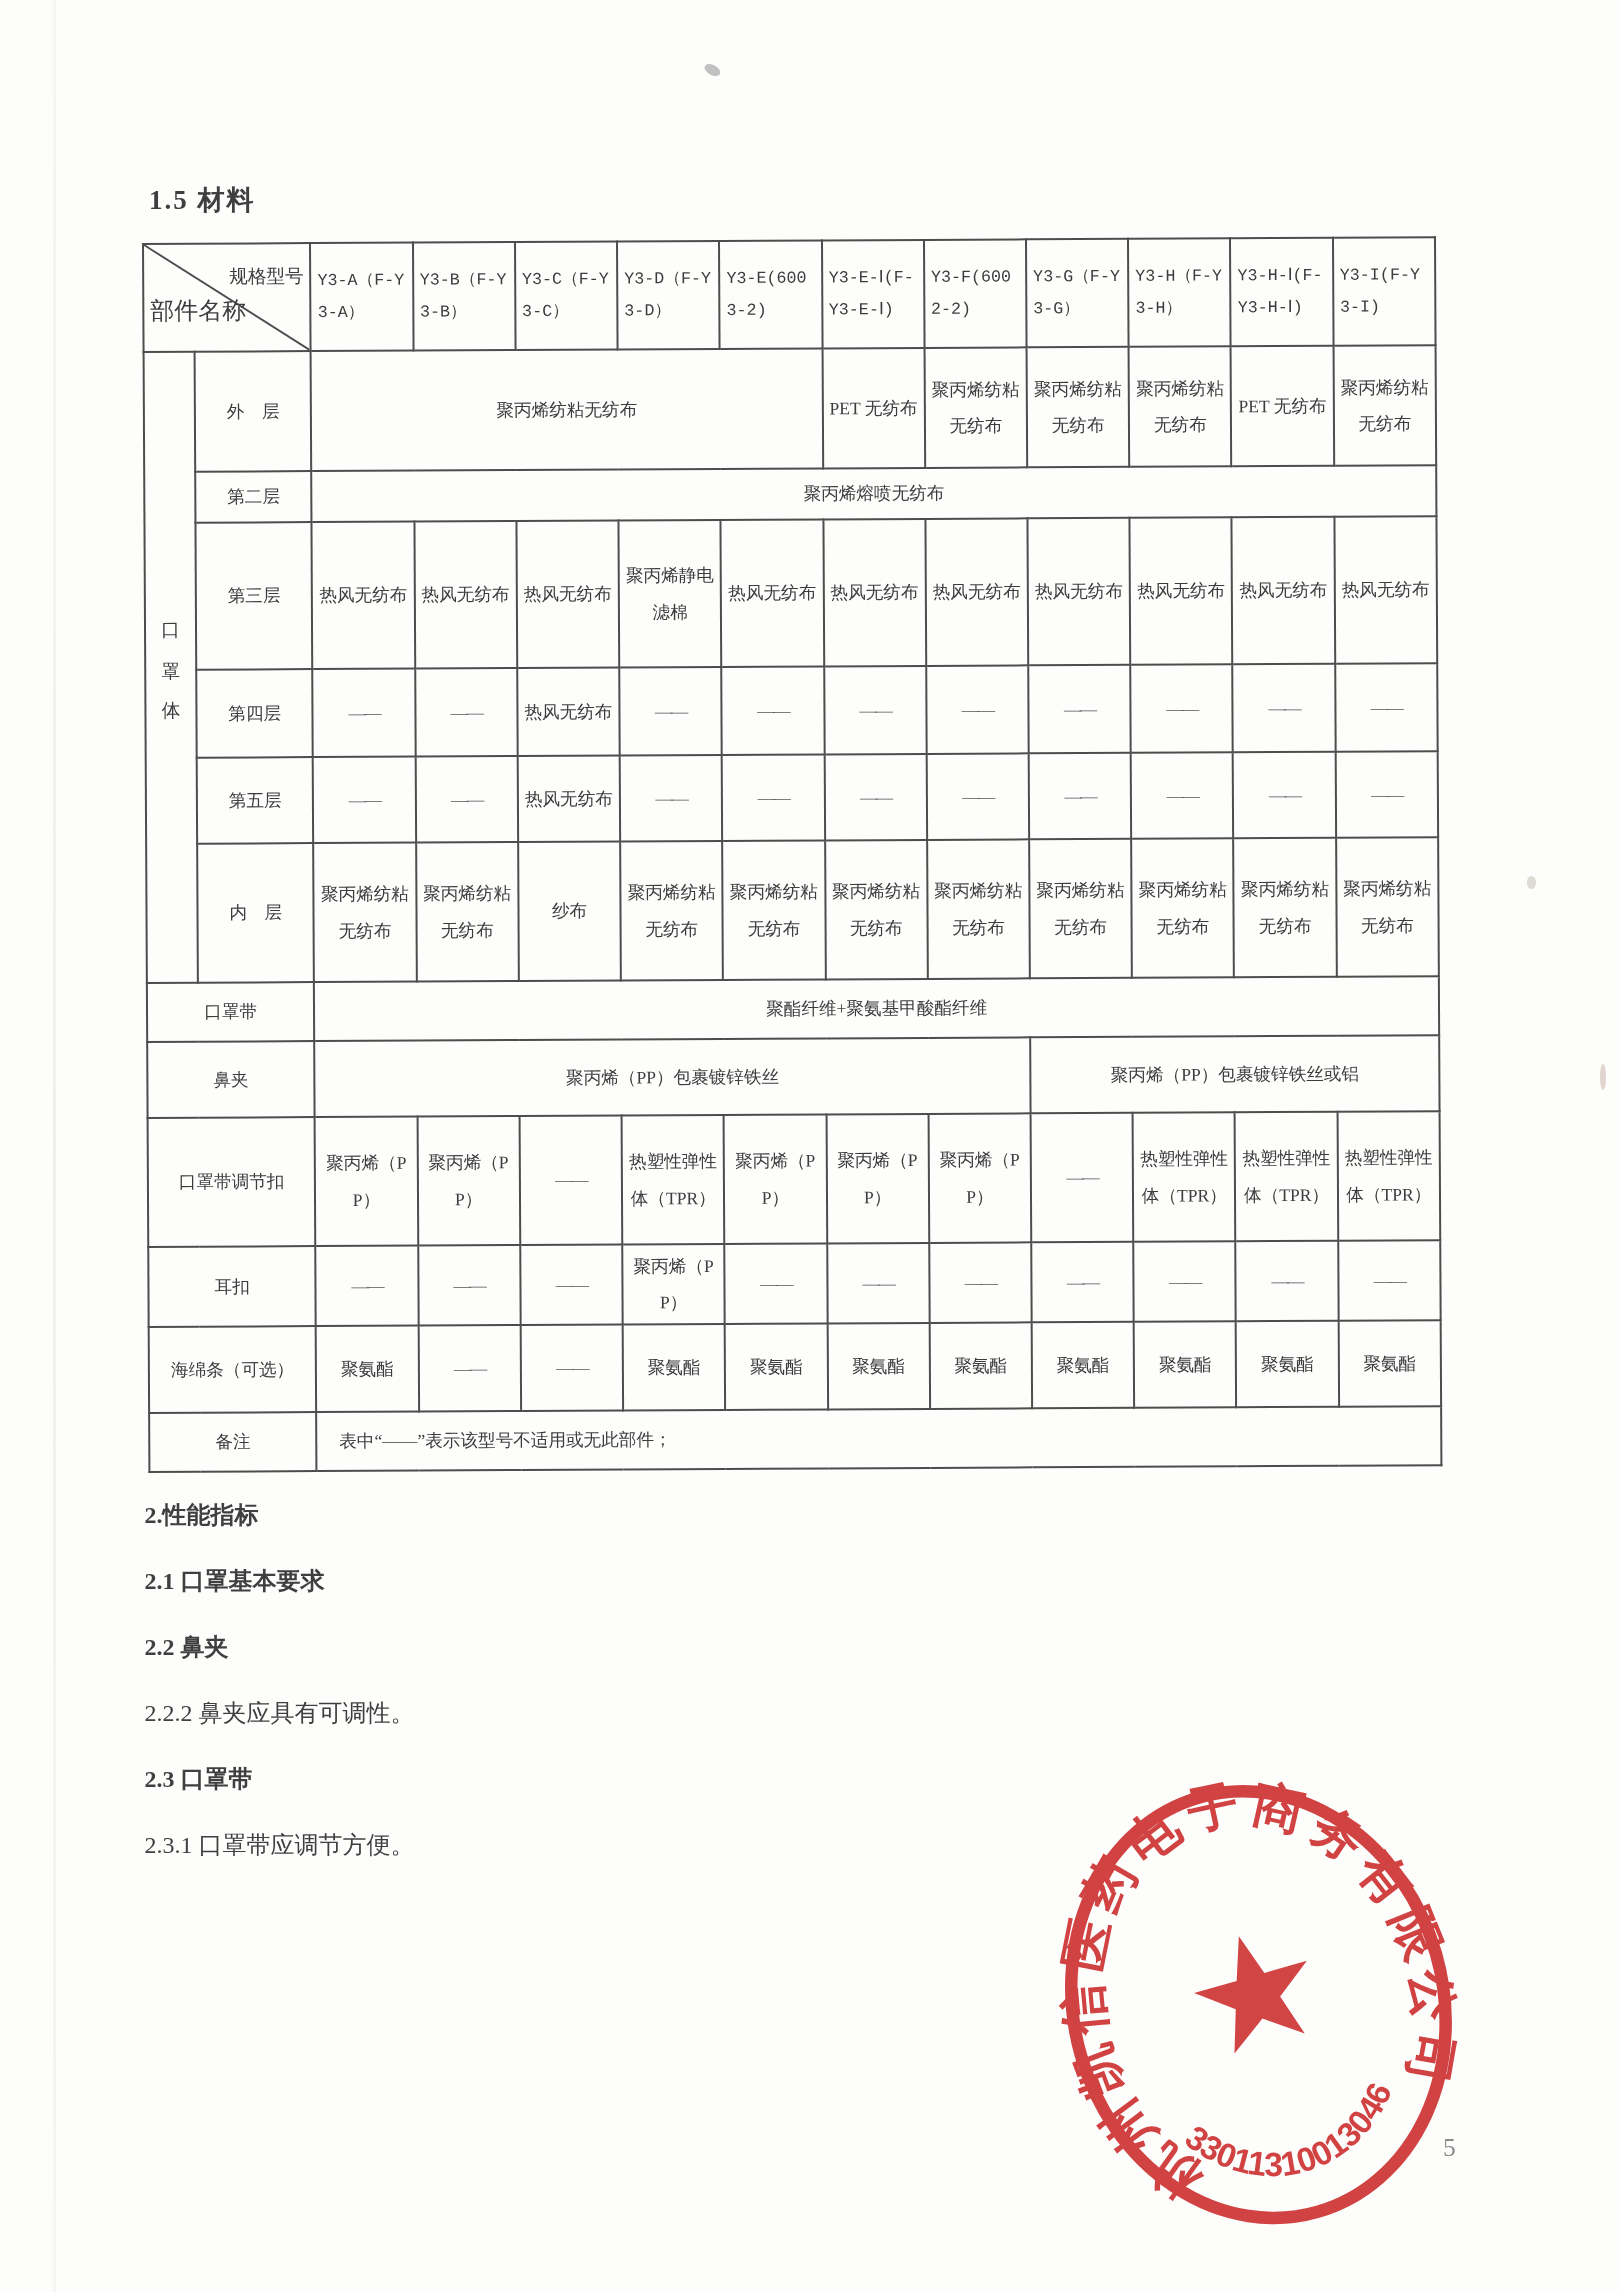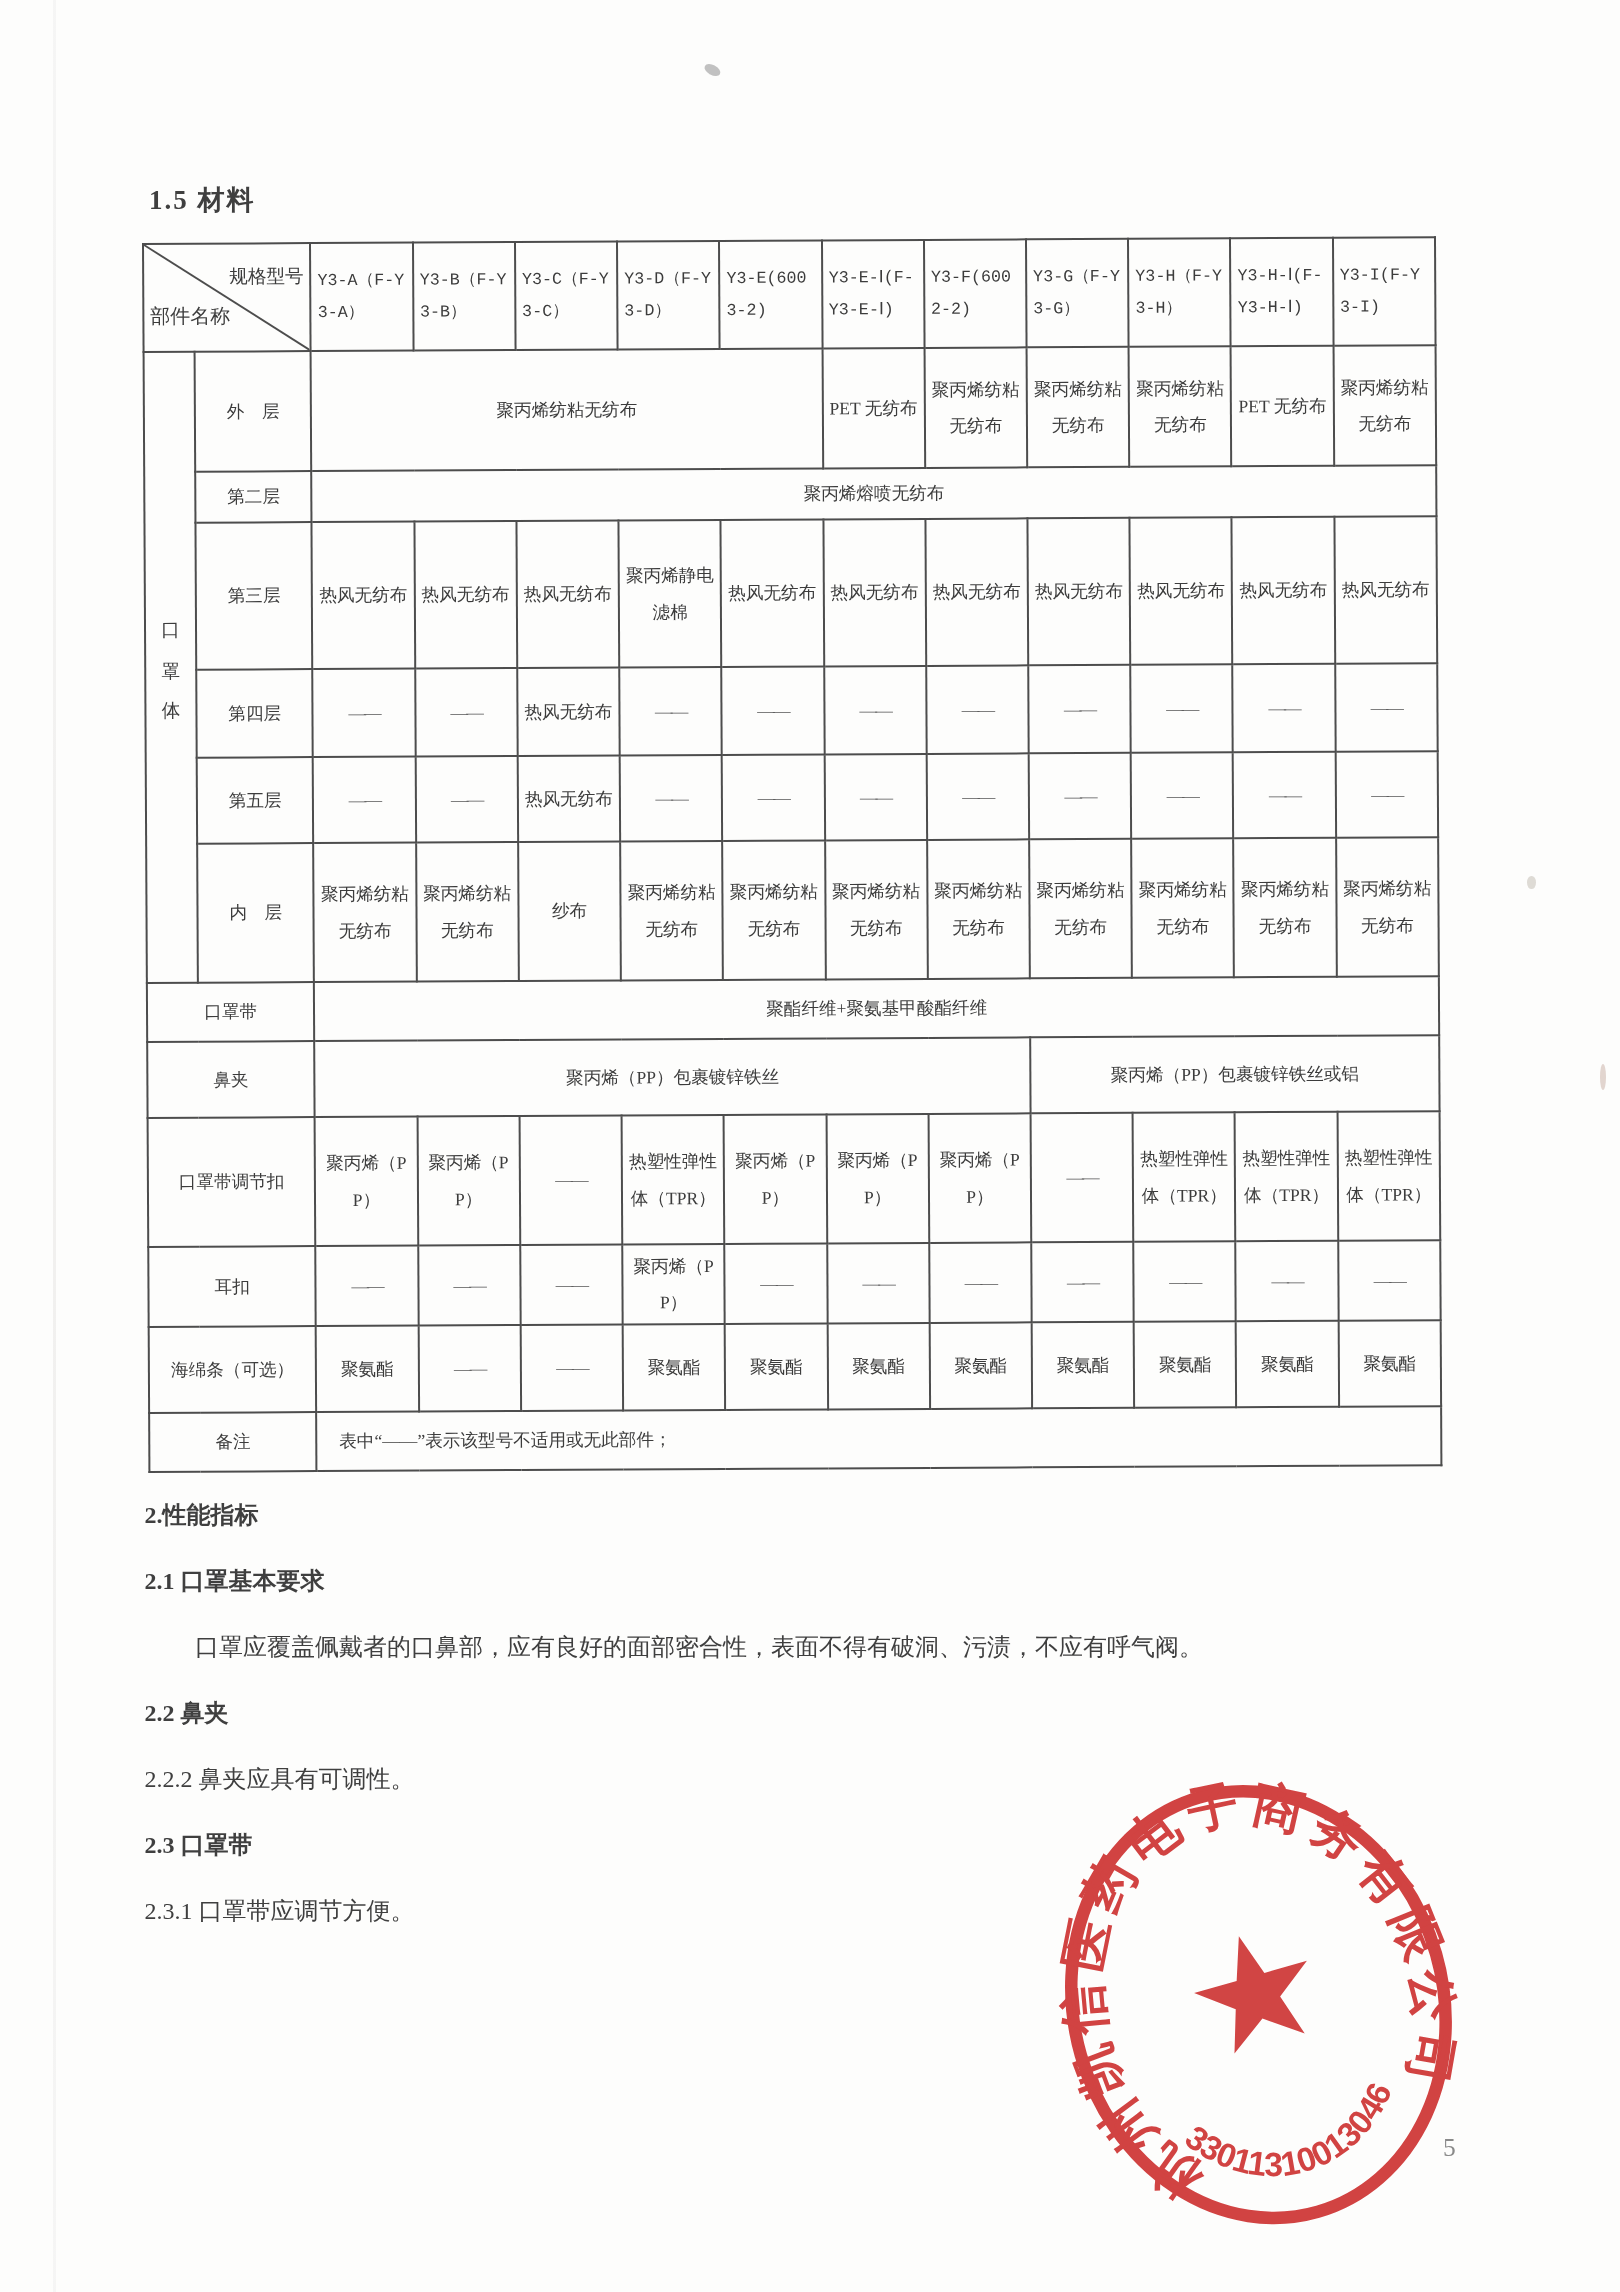--- a/index.html
+++ b/index.html
@@ -26,21 +26,21 @@
         font-size:17.6px;line-height:2.05;color:#3c3c3c;}
   th{font-family:"Liberation Mono","DejaVu Sans Mono",monospace;font-size:16.7px;text-align:left;vertical-align:middle;line-height:1.9;}
   td.group-lab{writing-mode:vertical-rl;text-orientation:upright;letter-spacing:39px;font-size:18.6px;padding:0;}
   td.row-lab{font-size:17.6px;}
   td.dash{letter-spacing:-2px;color:#555;}
   td.left{text-align:left;padding-left:21.6px;}
   th.corner{position:relative;padding:7px;}
   .corner svg{position:absolute;left:0;top:0;width:100%;height:100%;}
   .corner line{stroke:#4d4d4d;stroke-width:1.5;}
   .c-tr{position:absolute;right:5.9px;top:13.7px;font-size:18.6px;font-family:"Liberation Serif",serif;}
-  .c-bl{position:absolute;left:5.9px;bottom:15.7px;font-size:20px;font-family:Liberation Sans, sans-serif;}
+  .c-bl{position:absolute;left:5.9px;bottom:15.7px;font-size:24px;font-family:Liberation Mono, monospace;}
 
   .sections{position:absolute;left:123px;top:1482px;width:1338px;font-size:24px;}
   .sec-line{line-height:66px;padding-left:21.6px;}
   .sec-line.bold{font-weight:bold;}
   .sec-line.para{text-indent:3em;padding-left:0;text-align:justify;}
 
   .stamp{position:absolute;left:1057px;top:1774px;width:404px;height:465px;
          transform:rotate(-16deg);opacity:.9;mix-blend-mode:multiply;}
   .stamp ellipse{stroke:#cf2e2e;}
   .stamp .s-name{fill:#cf2e2e;font-size:53px;font-weight:bold;font-family:"Liberation Serif",serif;}
@@ -223,21 +223,20 @@
           <td class="row-lab" colspan="2">备注</td>
           <td colspan="11" class="left">表中“——”表示该型号不适用或无此部件；</td>
         </tr>
       </tbody>
   </table>
 </div>
 
 <div class="sections" id="sections">
     <div class="sec-line bold">2.性能指标</div>
     <div class="sec-line bold">2.1 口罩基本要求</div>
-    <div class="sec-line para">口罩应覆盖佩戴者的口鼻部，应有良好的面部密合性，表面不得有破洞、污渍，不应有呼气阀。</div>
     <div class="sec-line bold">2.2 鼻夹</div>
     <div class="sec-line">2.2.2 鼻夹应具有可调性。</div>
     <div class="sec-line bold">2.3 口罩带</div>
     <div class="sec-line">2.3.1 口罩带应调节方便。</div>
   </div>
 
 <svg class="stamp" viewBox="0 0 420 480">
   <ellipse cx="210" cy="238" rx="192" ry="224" fill="none" stroke-width="13" stroke="#cf2e2e"></ellipse>
   <path id="arcName" d="M 110,389 A 162,192 0 1 1 310,389" fill="none"></path>
   <path id="arcNum" d="M 95,354 A 150,180 0 0 0 325,354" fill="none"></path>

